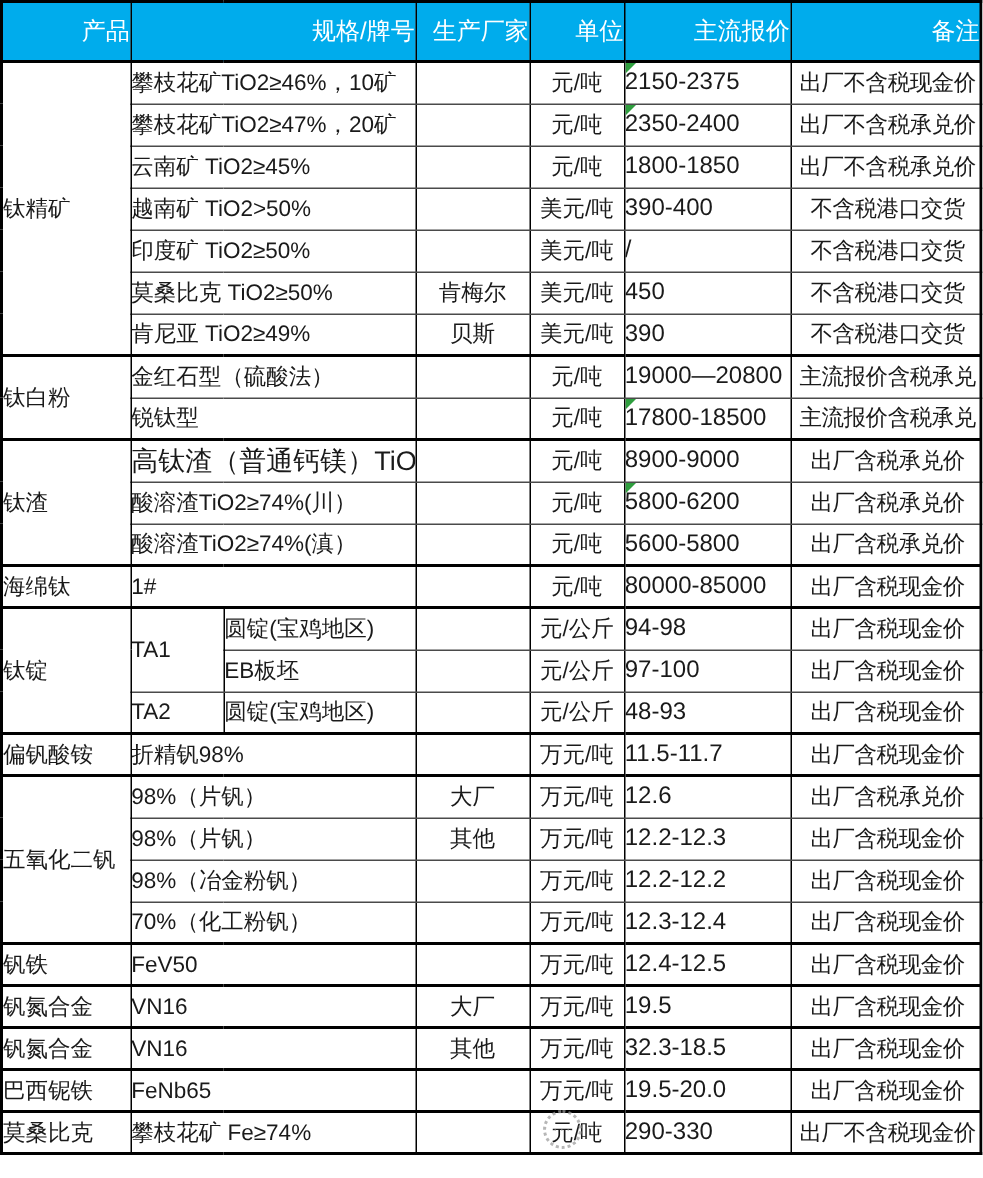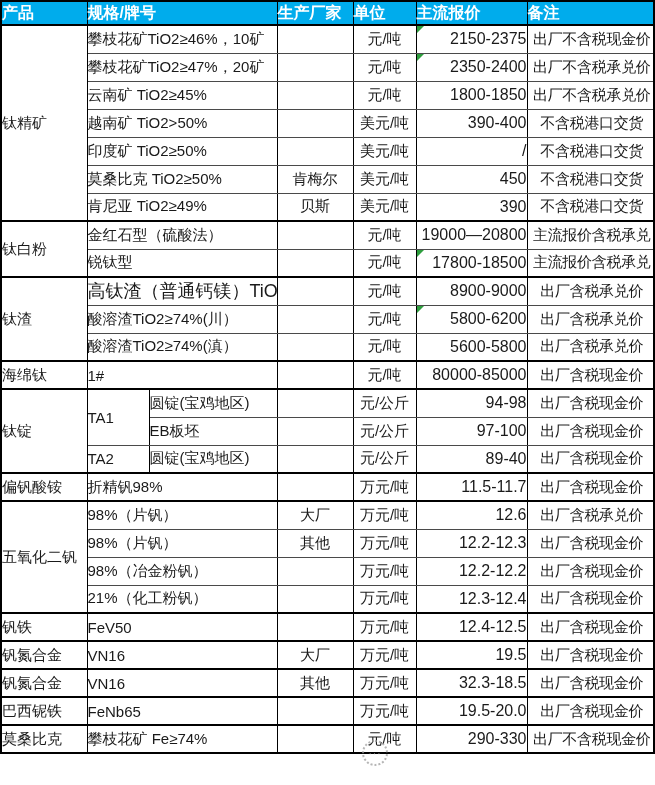--- a/index.html
+++ b/index.html
@@ -8,34 +8,34 @@
     --flag-green:#2e9e3e; --watermark:#9a9a9a;
   }
   *{margin:0;padding:0;box-sizing:border-box;}
   html,body{width:655px;height:785px;background:#ffffff;overflow:hidden;}
   body{font-family:"Liberation Sans","DejaVu Sans",sans-serif;position:relative;}
   table{border-collapse:collapse;table-layout:fixed;width:655px;border:2px solid var(--border-strong);}
   col.c-product{width:86px;} col.c-grade{width:62px;} col.c-spec{width:128px;}
   col.c-maker{width:76px;} col.c-unit{width:63px;} col.c-price{width:111px;} col.c-note{width:127px;}
   thead th{
     background:var(--header-bg);color:var(--header-text);
-    font-size:16px;font-weight:bold;height:24px;text-align:left;
+    font-size:16px;font-weight:normal;height:40px;text-align:right;
     border:1px solid var(--border-strong);border-bottom:2px solid var(--border-strong);
   }
   td{
     border-top:1px solid var(--border-light);border-bottom:1px solid var(--border-light);
     border-left:1px solid var(--border-strong);border-right:1px solid var(--border-strong);
     height:28px;font-size:15px;color:#1a1a1a;vertical-align:middle;overflow:hidden;white-space:nowrap;
   }
   tr.group-start td{border-top:2px solid var(--border-strong);}
   td.col-product{text-align:left;}
   td.col-spec,td.col-spec2,td.col-grade{text-align:left;padding-left:0;margin-top:17px;}
   td.col-spec.small{font-size:18px;}
   td.col-maker,td.col-unit{text-align:center;}
-  td.col-price{text-align:right;font-size:16px;position:relative;}
+  td.col-price{text-align:left;font-size:16px;position:relative;}
   td.col-note{text-align:center;padding-left:3px;letter-spacing:-0.3px;}
   .flag{position:absolute;top:0;left:0;width:0;height:0;
     border-top:7px solid var(--flag-green);border-right:7px solid transparent;}
   .watermark{
     position:absolute;left:362px;top:740px;display:flex;align-items:center;gap:5px;
     color:var(--watermark);opacity:0.72;pointer-events:none;
   }
   .wm-logo{
     width:26px;height:26px;border:2px dotted var(--watermark);border-radius:50%;
     display:flex;align-items:center;justify-content:center;font-size:10px;letter-spacing:1px;
@@ -176,21 +176,21 @@
         <td class="col-maker"></td>
         <td class="col-unit">元/公斤</td>
         <td class="col-price">97-100</td>
         <td class="col-note">出厂含税现金价</td>
       </tr>
       <tr>
         <td class="col-grade" rowspan="1">TA2</td>
         <td class="col-spec2">圆锭(宝鸡地区)</td>
         <td class="col-maker"></td>
         <td class="col-unit">元/公斤</td>
-        <td class="col-price">89-40</td>
+        <td class="col-price">48-93</td>
         <td class="col-note">出厂含税现金价</td>
       </tr>
       <tr class="group-start">
         <td class="col-product" rowspan="1">偏钒酸铵</td>
         <td class="col-spec" colspan="2">折精钒98%</td>
         <td class="col-maker"></td>
         <td class="col-unit">万元/吨</td>
         <td class="col-price">11.5-11.7</td>
         <td class="col-note">出厂含税现金价</td>
       </tr>
@@ -210,21 +210,21 @@
         <td class="col-note">出厂含税现金价</td>
       </tr>
       <tr>
         <td class="col-spec" colspan="2">98%（冶金粉钒）</td>
         <td class="col-maker"></td>
         <td class="col-unit">万元/吨</td>
         <td class="col-price">12.2-12.2</td>
         <td class="col-note">出厂含税现金价</td>
       </tr>
       <tr>
-        <td class="col-spec" colspan="2">21%（化工粉钒）</td>
+        <td class="col-spec" colspan="2">70%（化工粉钒）</td>
         <td class="col-maker"></td>
         <td class="col-unit">万元/吨</td>
         <td class="col-price">12.3-12.4</td>
         <td class="col-note">出厂含税现金价</td>
       </tr>
       <tr class="group-start">
         <td class="col-product" rowspan="1">钒铁</td>
         <td class="col-spec" colspan="2">FeV50</td>
         <td class="col-maker"></td>
         <td class="col-unit">万元/吨</td>

